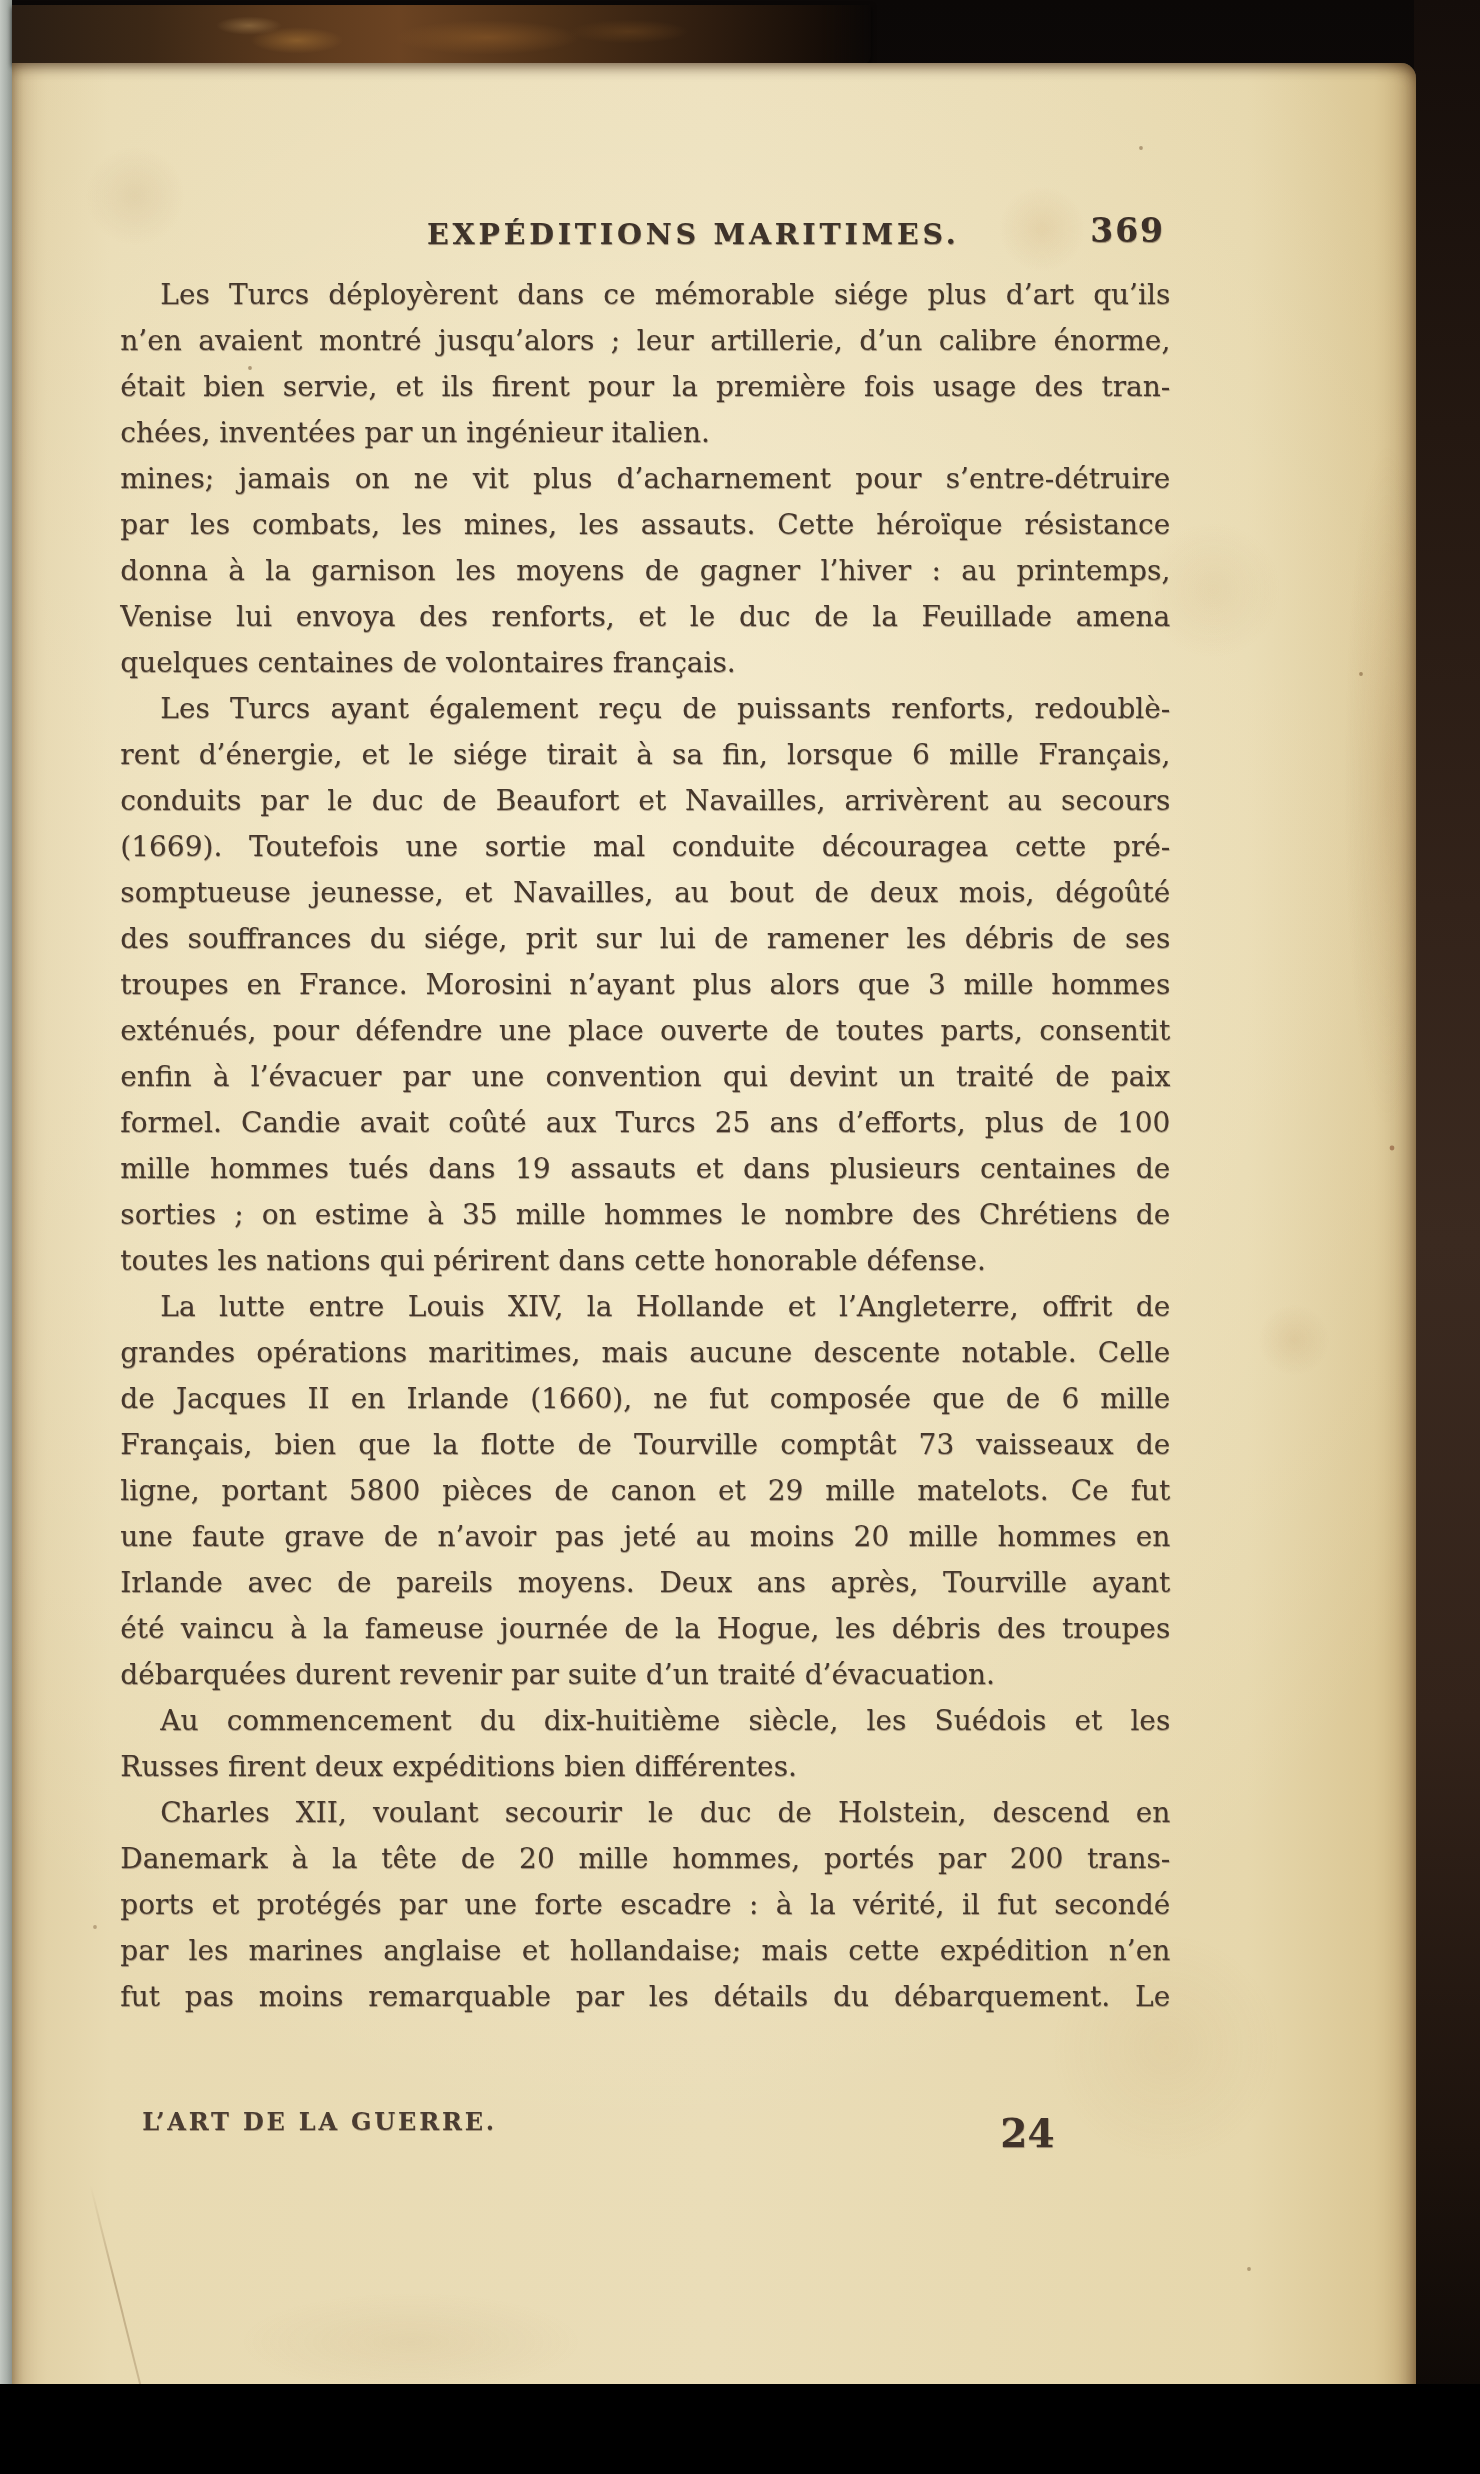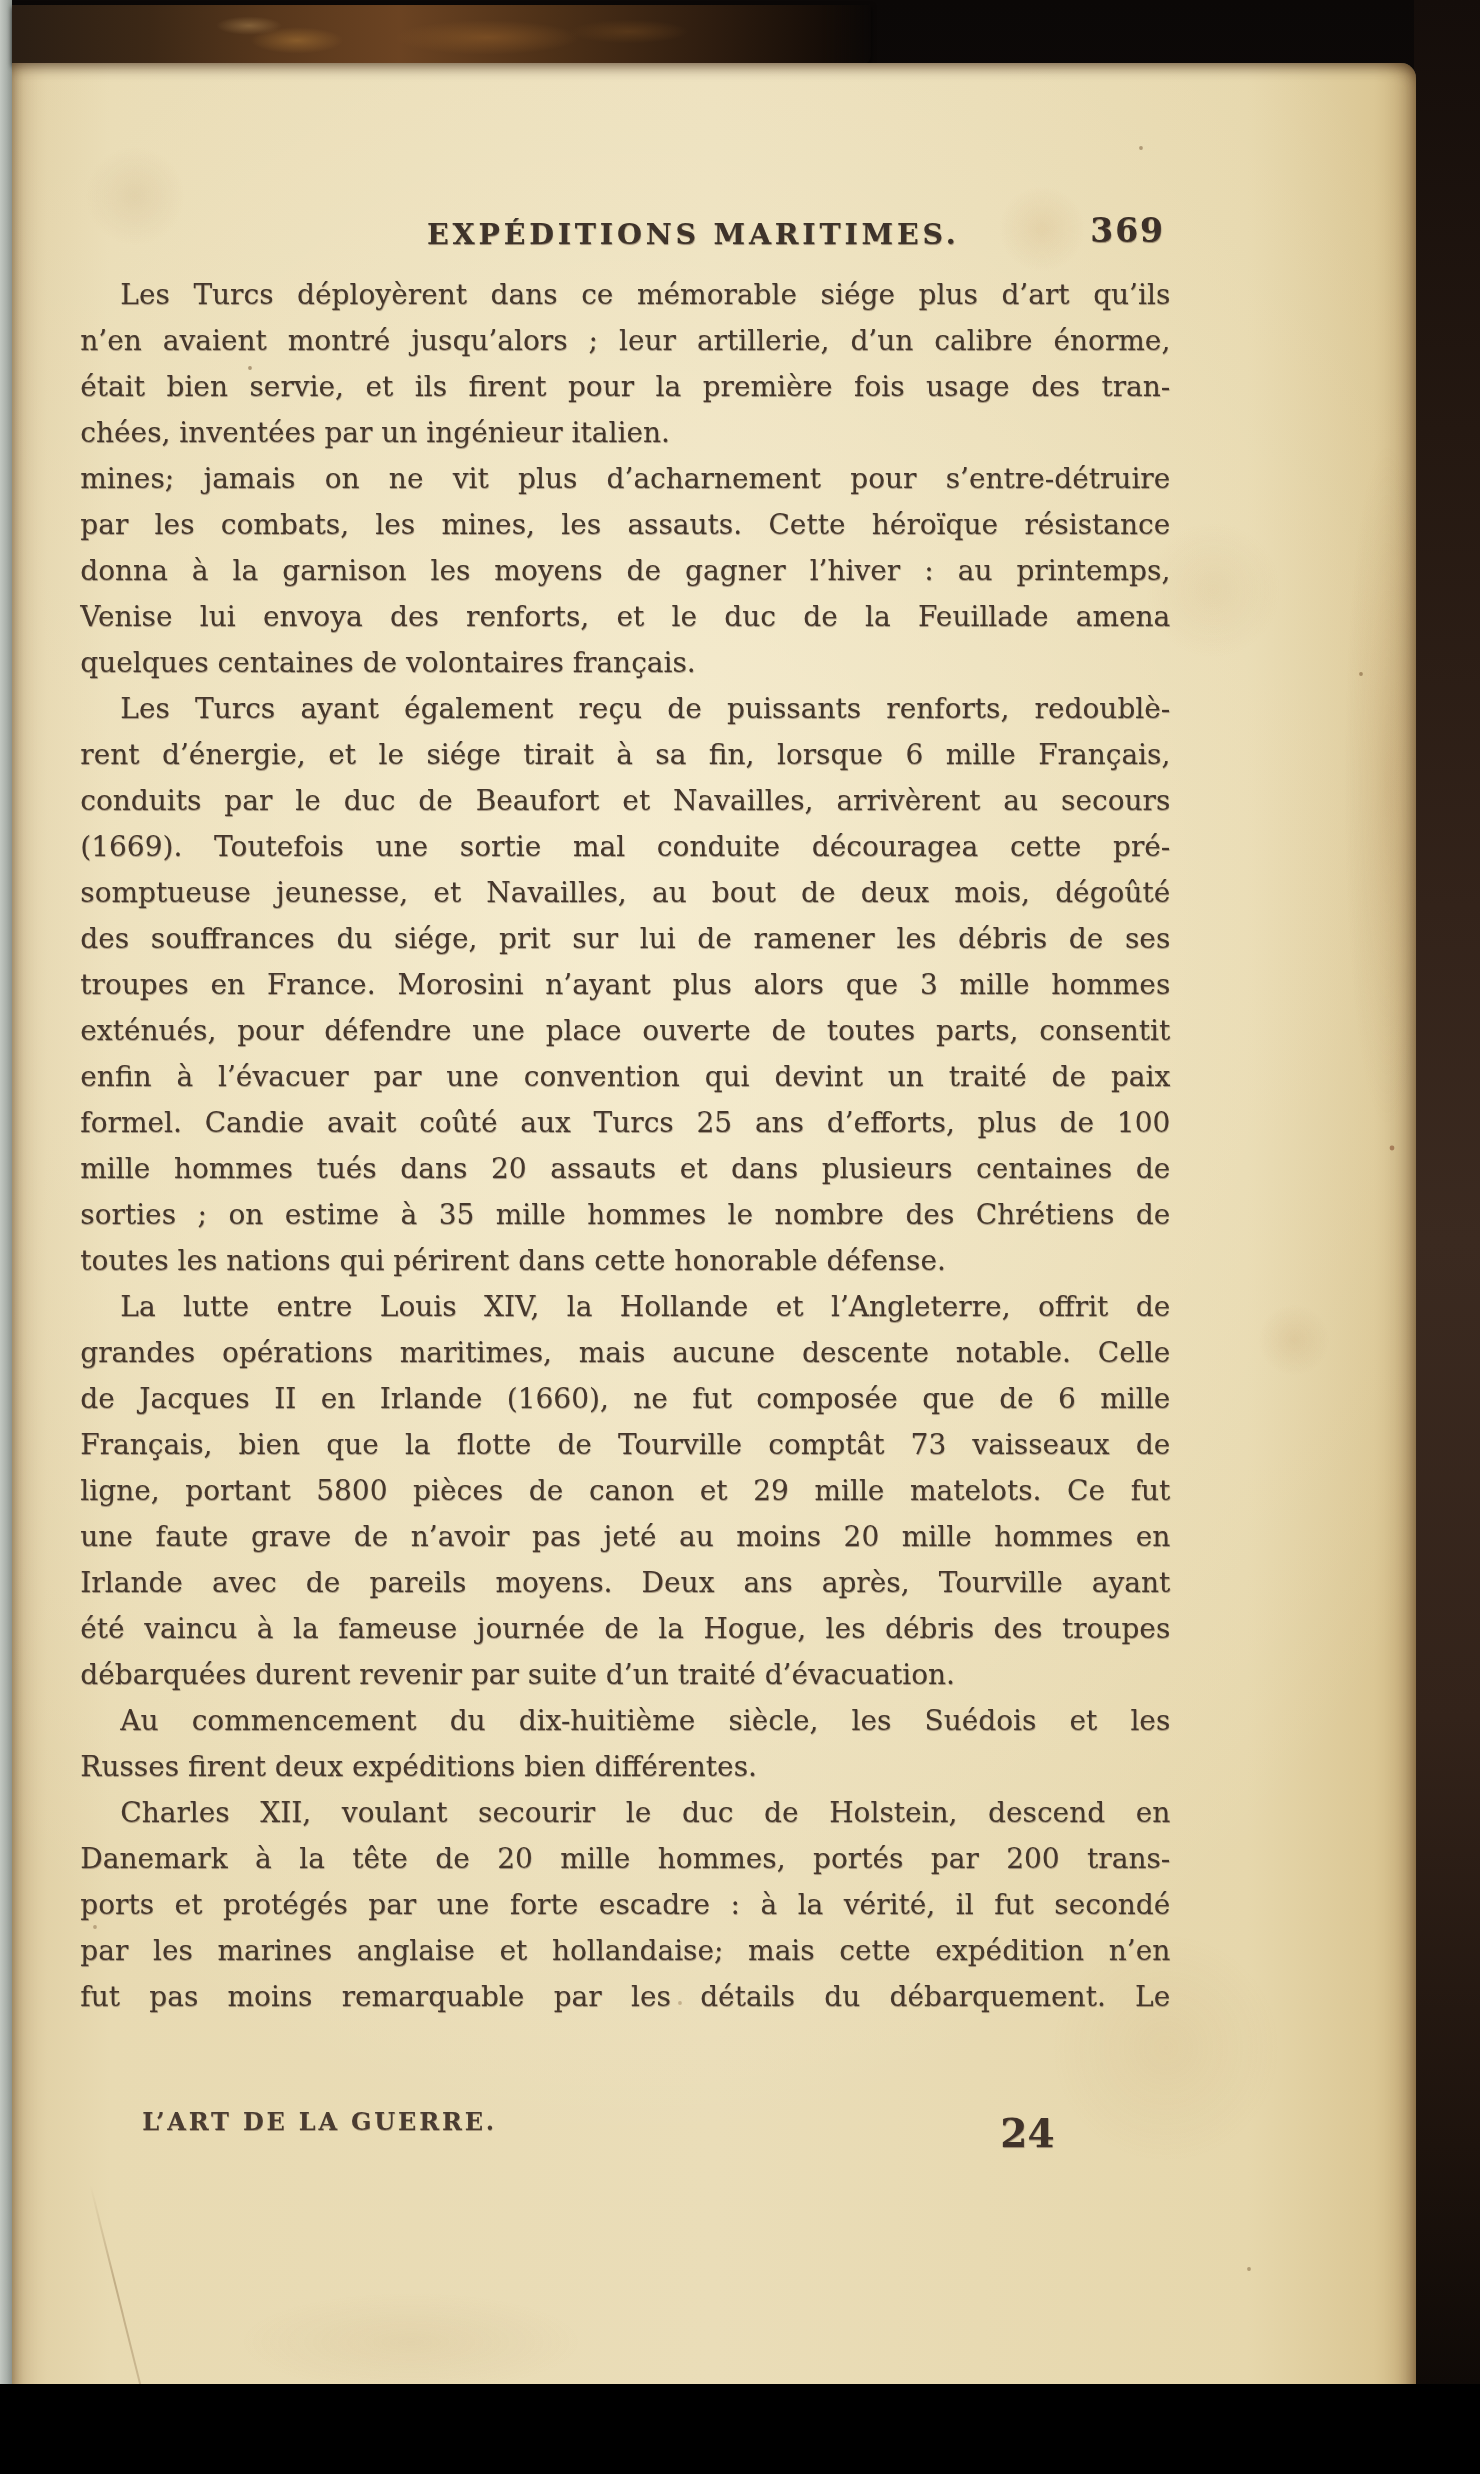--- a/index.html
+++ b/index.html
@@ -96,21 +96,21 @@
     position:absolute;left:1078px;top:148px;
     font-size:33px;font-weight:bold;color:#3c3028;letter-spacing:1.9px;
     text-shadow:0.4px 0.6px 0.8px rgba(70,48,36,.5);
   }
   
   .body-block{
     position:absolute;left:68px;top:209px;width:1090px;
     font-size:28px;line-height:46px;color:#45372c;
     text-shadow:0.4px 0.6px 0.7px rgba(74,52,40,.45);
   }
-  .line{text-align:justify;text-align-last:justify;}
+  .line{text-align:justify;text-align-last:justify;margin-left:40px;}
   .line.indent{text-indent:40px;}
   .line.last-left{text-align-last:left;}
   
   .footer-title{
     position:absolute;left:130px;top:2044px;
     font-size:24px;font-weight:bold;letter-spacing:2.8px;color:#4a3c31;
     text-shadow:0.3px 0.5px 0.6px rgba(74,52,40,.4);
   }
   .signature{
     position:absolute;left:988px;top:2047px;
@@ -152,21 +152,21 @@
           <div class="line indent">Les Turcs ayant également reçu de puissants renforts, redoublè-</div>
           <div class="line">rent d’énergie, et le siége tirait à sa fin, lorsque 6 mille Français,</div>
           <div class="line">conduits par le duc de Beaufort et Navailles, arrivèrent au secours</div>
           <div class="line">(1669). Toutefois une sortie mal conduite découragea cette pré-</div>
           <div class="line">somptueuse jeunesse, et Navailles, au bout de deux mois, dégoûté</div>
           <div class="line">des souffrances du siége, prit sur lui de ramener les débris de ses</div>
           <div class="line">troupes en France. Morosini n’ayant plus alors que 3 mille hommes</div>
           <div class="line">exténués, pour défendre une place ouverte de toutes parts, consentit</div>
           <div class="line">enfin à l’évacuer par une convention qui devint un traité de paix</div>
           <div class="line">formel. Candie avait coûté aux Turcs 25 ans d’efforts, plus de 100</div>
-          <div class="line">mille hommes tués dans 20 assauts et dans plusieurs centaines de</div>
+          <div class="line">mille hommes tués dans 19 assauts et dans plusieurs centaines de</div>
           <div class="line">sorties ; on estime à 35 mille hommes le nombre des Chrétiens de</div>
           <div class="line last-left">toutes les nations qui périrent dans cette honorable défense.</div>
         </div>
         <div class="para">
           <div class="line indent">La lutte entre Louis XIV, la Hollande et l’Angleterre, offrit de</div>
           <div class="line">grandes opérations maritimes, mais aucune descente notable. Celle</div>
           <div class="line">de Jacques II en Irlande (1660), ne fut composée que de 6 mille</div>
           <div class="line">Français, bien que la flotte de Tourville comptât 73 vaisseaux de</div>
           <div class="line">ligne, portant 5800 pièces de canon et 29 mille matelots. Ce fut</div>
           <div class="line">une faute grave de n’avoir pas jeté au moins 20 mille hommes en</div>

